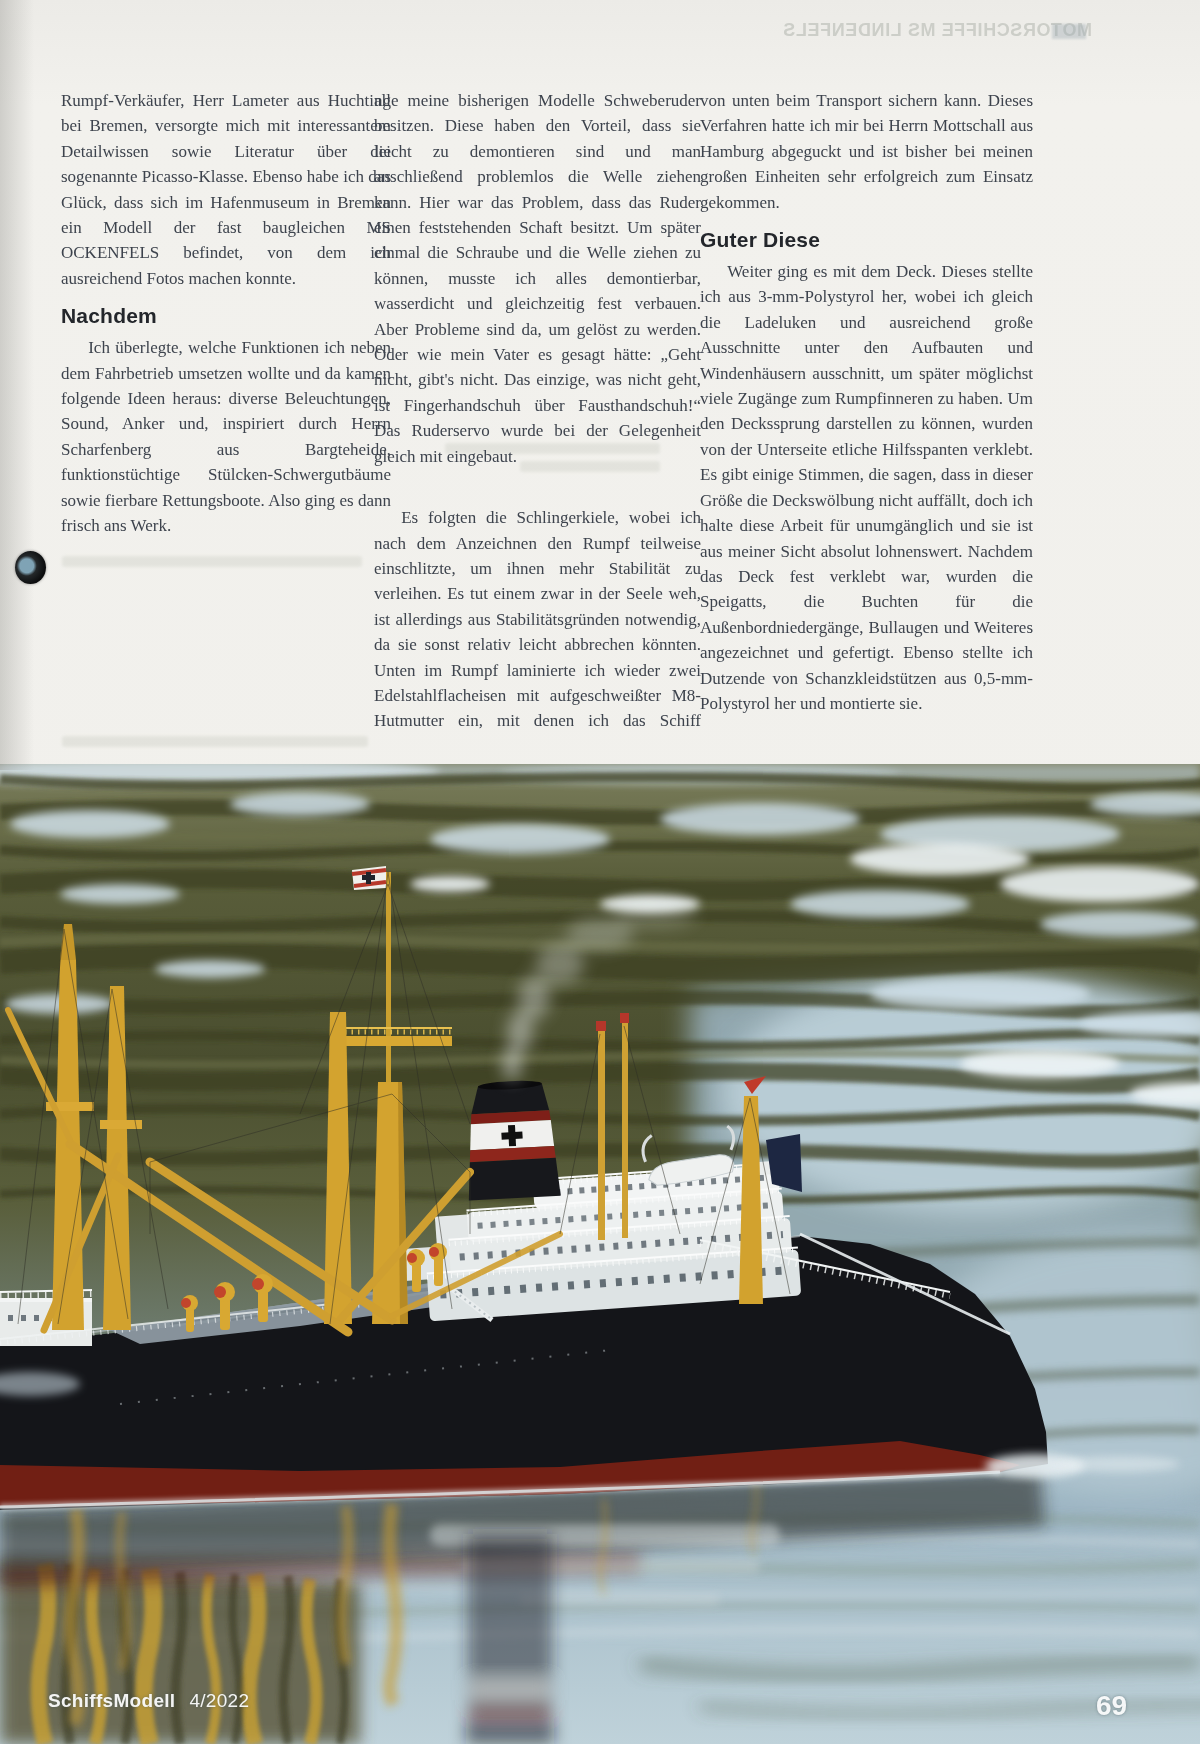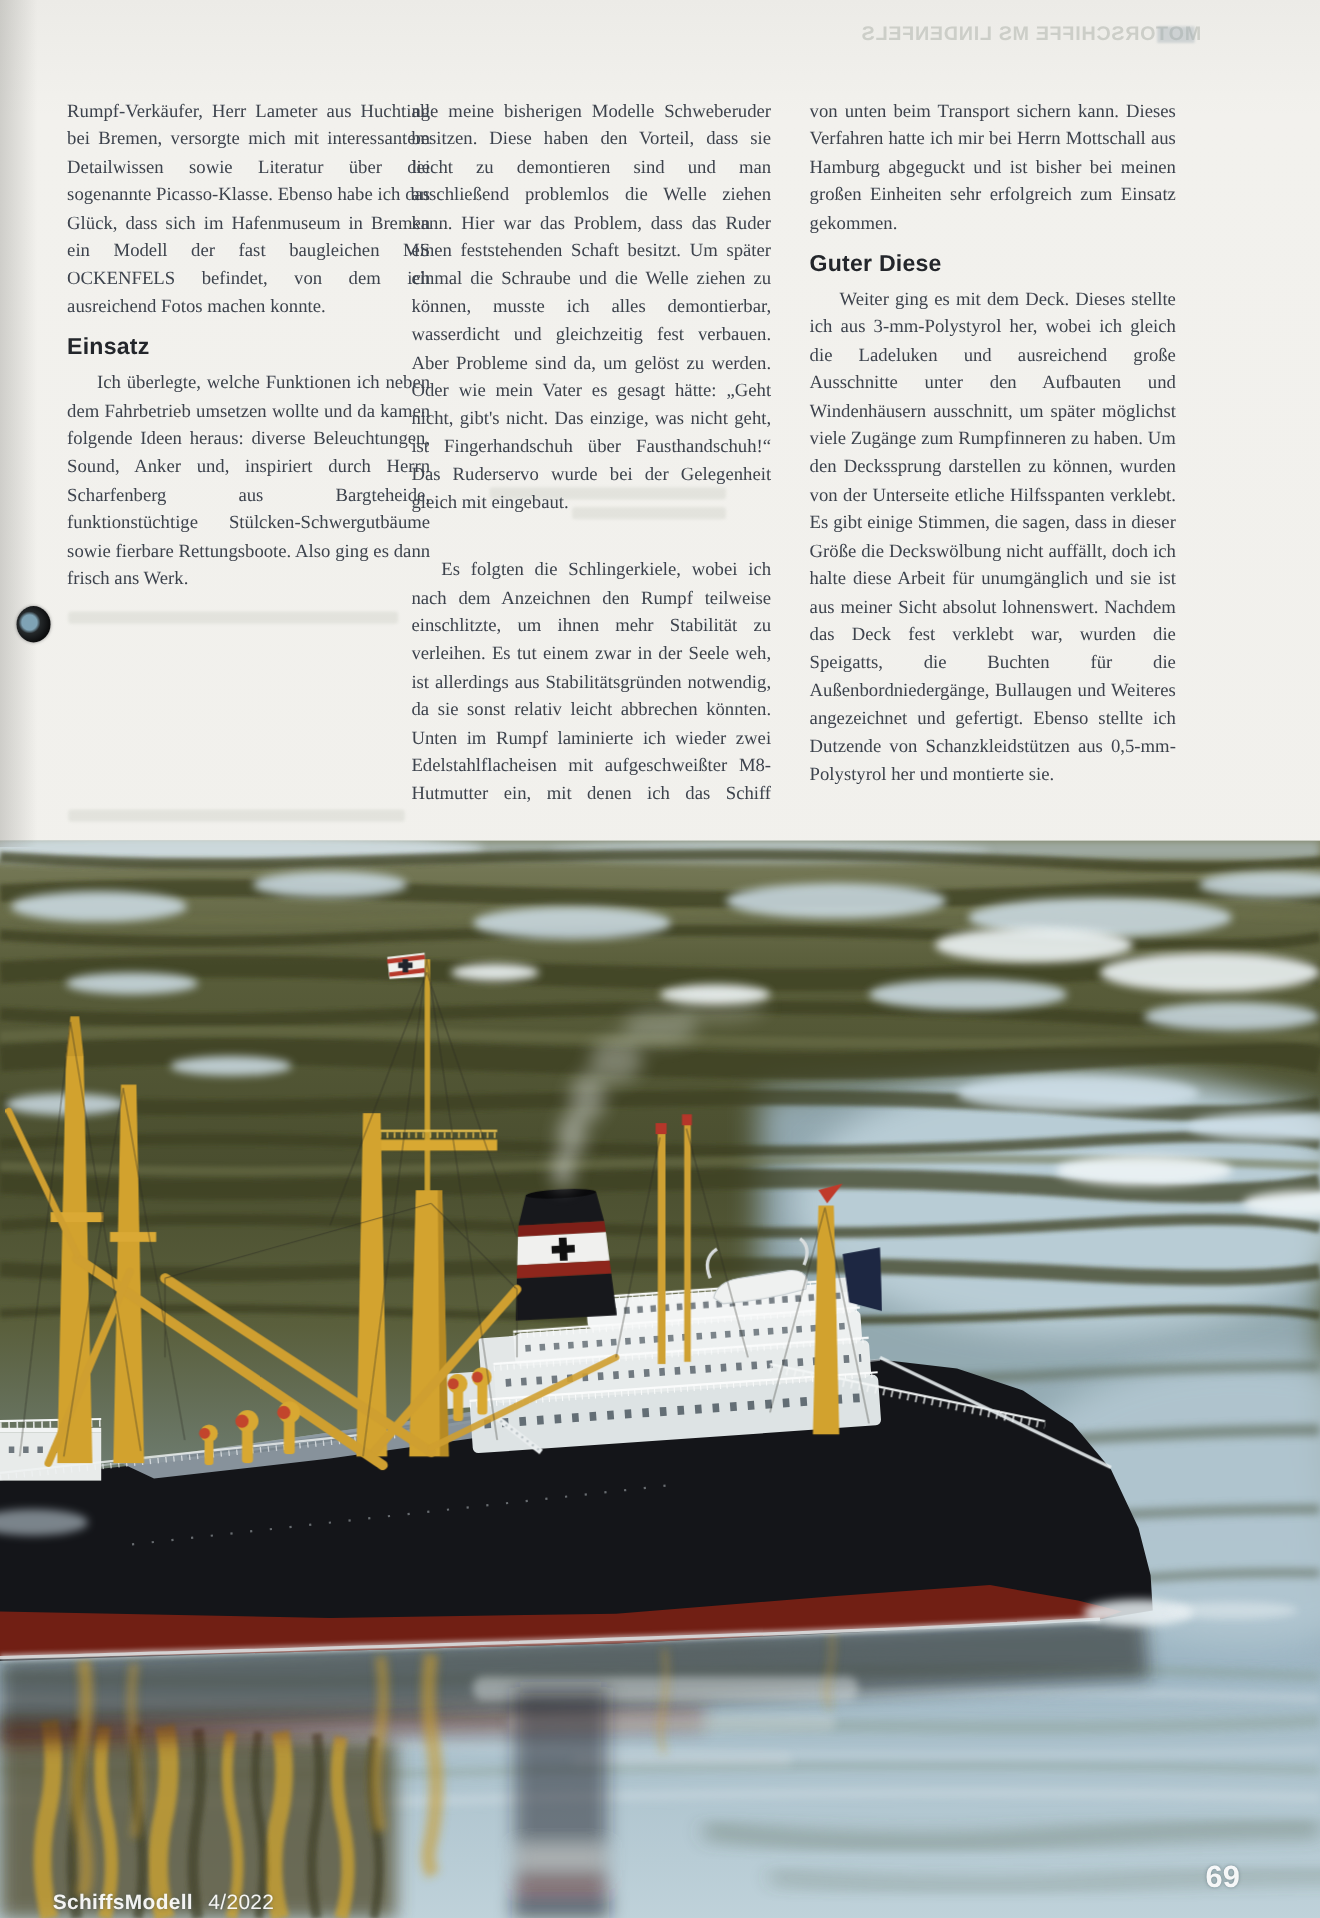--- a/index.html
+++ b/index.html
@@ -22,30 +22,30 @@
   .col{position:absolute;top:88px;height:676px;overflow:hidden;color:#3d434d;
     font-size:17px;line-height:25.4px;text-align:justify;hyphens:auto;-webkit-hyphens:auto;}
   .col p{margin:0;}
   .col p.sp{margin-top:36px;font-family:Liberation Serif, serif;}
   .col p.ind{text-indent:1.6em;}
   .col p.runover{text-align-last:justify;}
   .col h2{font-family:"Liberation Sans",sans-serif;font-size:21px;line-height:24px;
     color:#23262b;margin:13px 0 7px 0;font-weight:700;letter-spacing:.2px;}
   #col1{left:61px;width:330px;}
   #col2{left:374px;width:327px;}
-  #col3{left:736px;width:333px;}
+  #col3{left:700px;width:333px;}
   
   .hole{position:absolute;left:15px;top:551px;width:31px;height:33px;border-radius:50%;
     background:radial-gradient(circle at 38% 45%, #7fa3b5 0 26%, #24282a 38%, #0c0d0e 70%);
     box-shadow:0 0 3px rgba(0,0,0,.4);z-index:6;}
   
   .photo{position:absolute;left:0;top:764px;width:1200px;height:980px;}
   .photo svg{display:block;}
   .footer{position:absolute;z-index:8;font-family:"Liberation Sans",sans-serif;color:rgba(255,255,255,.93);}
-  .footer.mag{left:48px;top:1690px;font-size:19px;letter-spacing:.3px;text-shadow:0 0 3px rgba(60,80,90,.5);margin-top:29px;}
+  .footer.mag{left:48px;top:1690px;font-size:19px;letter-spacing:.3px;text-shadow:0 0 3px rgba(60,80,90,.5);}
   .footer.mag .issue{margin-left:14px;font-weight:400;}
   .footer.mag .name{font-weight:600;}
   .footer.pageno{left:1096px;top:1690px;font-size:28px;font-weight:700;text-shadow:0 0 3px rgba(60,80,90,.5);}
 </style>
 </head>
 <body>
 
 <div class="page">
 
   <div class="bleed-header">MOTORSCHIFFE  MS LINDENFELS</div>
@@ -53,21 +53,21 @@
 
   <div class="bleedline" style="left:445px;top:443px;width:215px;"></div>
   <div class="bleedline" style="left:520px;top:461px;width:140px;"></div>
   <div class="bleedline" style="left:62px;top:556px;width:300px;"></div>
   <div class="bleedline" style="left:62px;top:736px;width:306px;"></div>
 
   <div class="hole"></div>
 
   <div class="col" id="col1">
     <p>Rumpf-Verkäufer, Herr Lameter aus Huchting bei Bremen, versorgte mich mit interessantem Detailwissen sowie Literatur über die sogenannte Picasso-Klasse. Ebenso habe ich das Glück, dass sich im Hafenmuseum in Bremen ein Modell der fast baugleichen MS OCKENFELS befindet, von dem ich ausreichend Fotos machen konnte.</p>
-    <h2>Einsatz</h2>
+    <h2>Nachdem</h2>
     <p class="ind">Ich überlegte, welche Funktionen ich neben dem Fahrbetrieb umsetzen wollte und da kamen folgende Ideen heraus: diverse Beleuchtungen, Sound, Anker und, inspiriert durch Herrn Scharfenberg aus Bargteheide, funktionstüchtige Stülcken-Schwergutbäume sowie fierbare Rettungsboote. Also ging es dann frisch ans Werk.</p>
   </div>
 
   <div class="col" id="col2">
     <p>alle meine bisherigen Modelle Schweberuder besitzen. Diese haben den Vorteil, dass sie leicht zu demontieren sind und man anschließend problemlos die Welle ziehen kann. Hier war das Problem, dass das Ruder einen feststehenden Schaft besitzt. Um später einmal die Schraube und die Welle ziehen zu können, musste ich alles demontierbar, wasserdicht und gleichzeitig fest verbauen. Aber Probleme sind da, um gelöst zu werden. Oder wie mein Vater es gesagt hätte: „Geht nicht, gibt's nicht. Das einzige, was nicht geht, ist Fingerhandschuh über Fausthandschuh!“ Das Ruderservo wurde bei der Gelegenheit gleich mit eingebaut.</p>
     <p class="ind sp runover">Es folgten die Schlingerkiele, wobei ich nach dem Anzeichnen den Rumpf teilweise einschlitzte, um ihnen mehr Stabilität zu verleihen. Es tut einem zwar in der Seele weh, ist allerdings aus Stabilitätsgründen notwendig, da sie sonst relativ leicht abbrechen könnten. Unten im Rumpf laminierte ich wieder zwei Edelstahlflacheisen mit aufgeschweißter M8-Hutmutter ein, mit denen ich das Schiff</p>
   </div>
 
   <div class="col" id="col3">
     <p>von unten beim Transport sichern kann. Dieses Verfahren hatte ich mir bei Herrn Mottschall aus Hamburg abgeguckt und ist bisher bei meinen großen Einheiten sehr erfolgreich zum Einsatz gekommen.</p>

